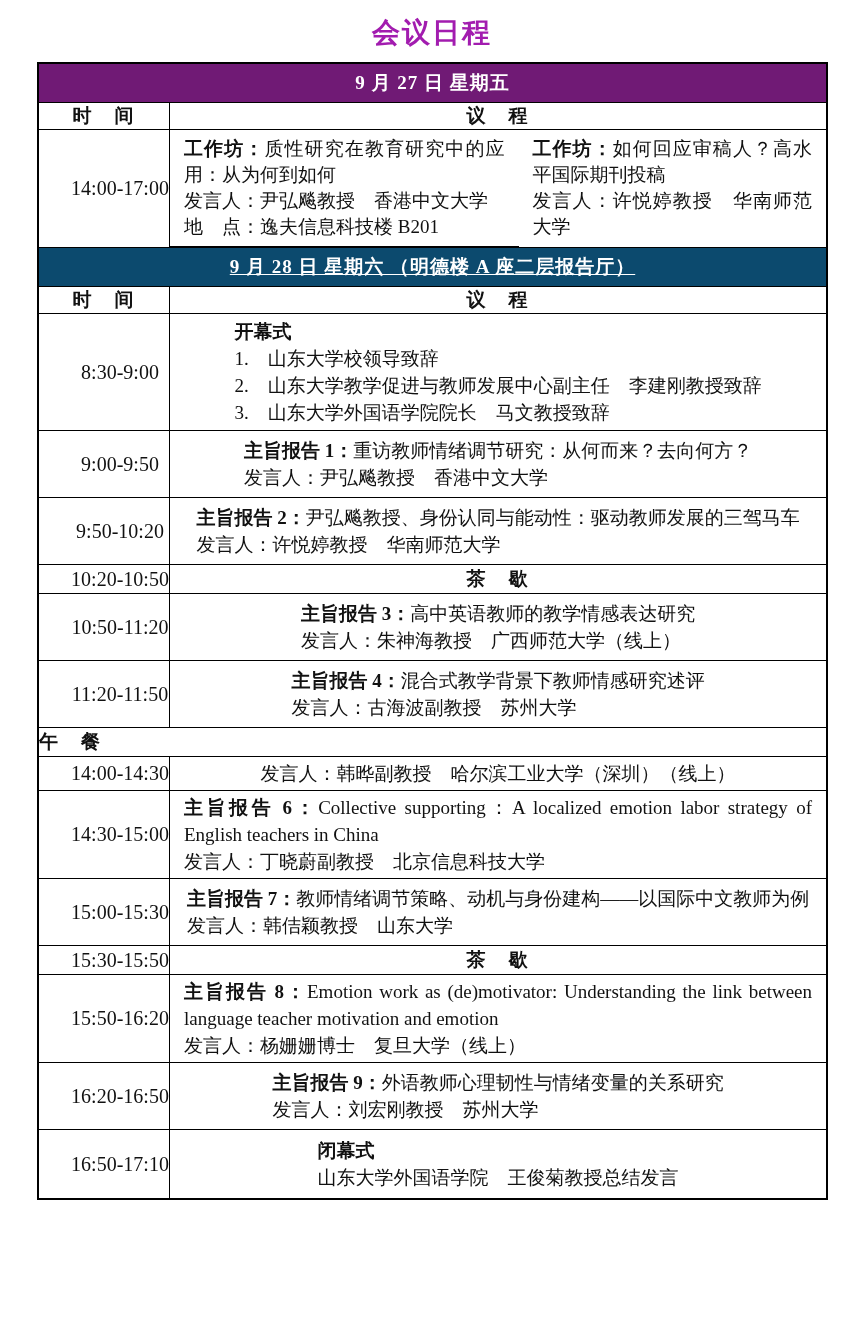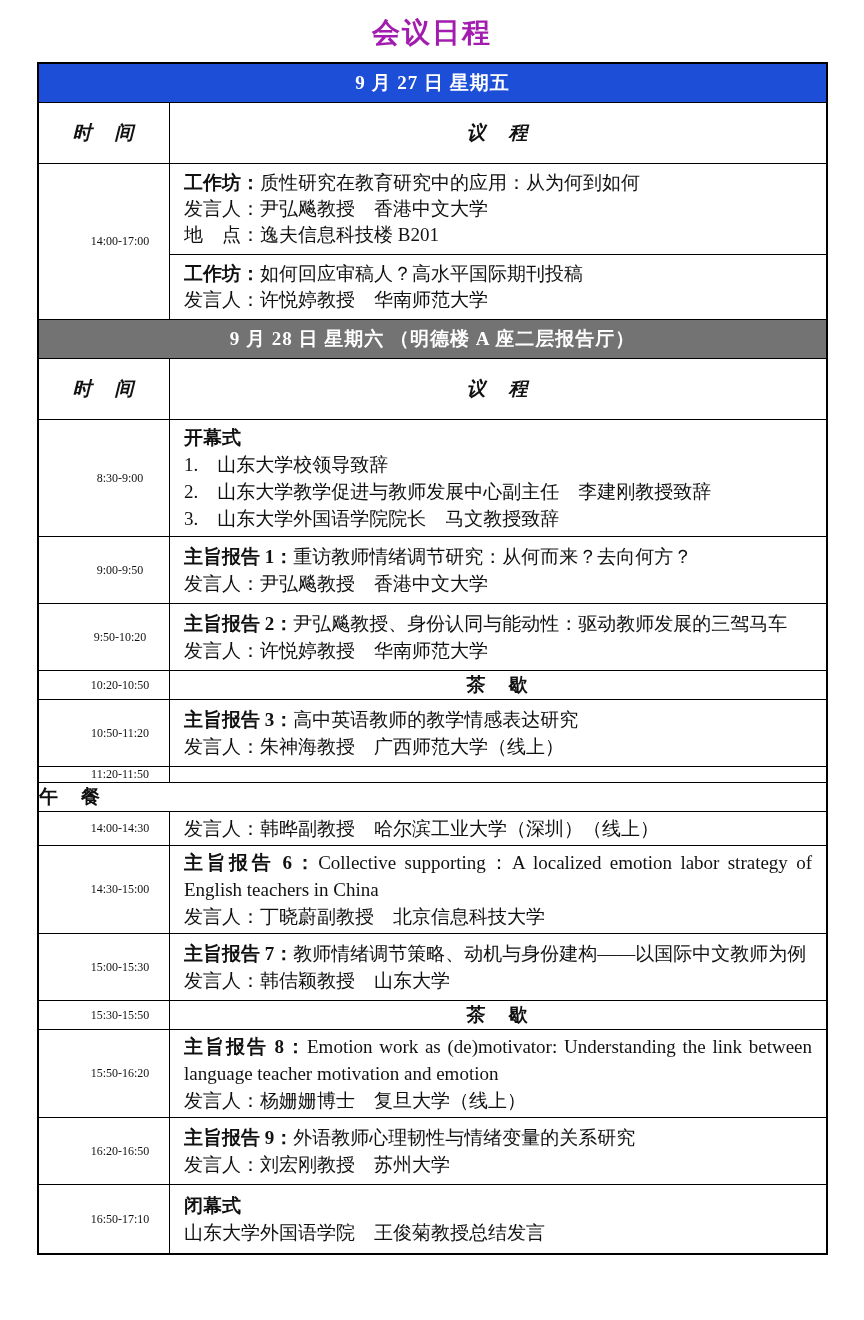--- a/index.html
+++ b/index.html
@@ -6,64 +6,64 @@
   body{width:864px;height:1320px;overflow:hidden;
        font-family:"Liberation Serif","DejaVu Serif",serif;color:#111;}
   .page-title{margin:14px 0 10px 0;text-align:center;font-size:28px;font-weight:bold;
        font-family:"Liberation Sans","DejaVu Sans",sans-serif;letter-spacing:2px;color:#a21caf;}
   .schedule{margin-left:37px;width:791px;border:2px solid #000;box-sizing:border-box;}
   .day-header{background:#0f76d5;color:#fff;font-weight:bold;text-align:center;
        font-size:19px;padding:6px 0;border-bottom:1.5px solid #000;letter-spacing:1px;}
   .row{display:flex;border-bottom:1.5px solid #000;align-items:stretch;}
   .row:last-child{border-bottom:none;}
   .time-cell{width:131px;flex:0 0 131px;border-right:1.5px solid #000;display:flex;
-       align-items:center;justify-content:center;font-size:12px;text-align:center;box-sizing:border-box;padding-left:32px;}
-  .agenda-cell{flex:1;min-width:0;display:flex;flex-direction:column;justify-content:center;}
+       align-items:center;justify-content:center;font-size:20px;text-align:center;box-sizing:border-box;padding-left:32px;}
+  .agenda-cell{flex:1;min-width:0;display:flex;flex-direction:row;justify-content:center;}
   .colhead .time-cell,.colhead .agenda-cell{font-weight:bold;font-size:19px;
-       align-items:center;justify-content:center;padding:17px 0;letter-spacing:2px;font-style:italic;}
+       align-items:center;justify-content:center;padding:0 0;letter-spacing:2px;}
   .colhead .agenda-cell{flex-direction:row;text-align:center;}
   .line{margin:0;padding:0 14px;font-size:19px;line-height:27px;text-align:justify;}
   .ws-block{padding:6px 0;border-bottom:1.5px solid #000;}
   .ws-block:last-child{border-bottom:none;}
   .ws-block .line{line-height:26px;}
   .pad-2line{padding:6px 0;}
   .pad-3line{padding:3px 0;}
   .pad-4line{padding:4px 0;}
   .pad-closing{padding:7px 0;}
   .break-row .agenda-cell{align-items:center;justify-content:center;}
   .break-label{font-weight:bold;font-size:19px;line-height:28px;letter-spacing:2px;text-align:center;}
   .fullspan-cell{flex:1;display:flex;align-items:center;justify-content:flex-start;}
   b{font-weight:bold;}
 </style>
 </head>
 <body>
 
 <h1 class="page-title">会议日程</h1>
 
 <div class="schedule" style="border-color: rgb(0, 0, 0);">
-    <div class="day-header" style="background: #1d4ed8; color: rgb(255, 255, 255);">9 月 27 日 星期五</div>
+    <div class="day-header" style="background: #701a75; color: rgb(255, 255, 255);">9 月 27 日 星期五</div>
     <div class="row colhead">
       <div class="time-cell">时　间</div>
       <div class="agenda-cell">议　程</div>
     </div>
     <div class="row">
       <div class="time-cell">14:00-17:00</div>
       <div class="agenda-cell" style="padding: 0px;">
         <div class="ws-block">
           <p class="line"><b>工作坊：</b><span>质性研究在教育研究中的应用：从为何到如何</span></p>
           <p class="line"><span>发言人：尹弘飚教授　香港中文大学</span></p>
           <p class="line"><span>地　点：逸夫信息科技楼 B201</span></p>
         </div>
         <div class="ws-block">
           <p class="line"><b>工作坊：</b><span>如何回应审稿人？高水平国际期刊投稿</span></p>
           <p class="line"><span>发言人：许悦婷教授　华南师范大学</span></p>
         </div>
       </div>
     </div>
-    <div class="day-header" style="background: #737373; color: rgb(255, 255, 255);">9 月 28 日 星期六 （明德楼 A 座二层报告厅）</div>
+    <div class="day-header" style="background: #0c4a6e; color: rgb(255, 255, 255); text-decoration: underline;">9 月 28 日 星期六 （明德楼 A 座二层报告厅）</div>
     <div class="row colhead">
       <div class="time-cell">时　间</div>
       <div class="agenda-cell">议　程</div>
     </div>
     <div class="row">
       <div class="time-cell">8:30-9:00</div>
       <div class="agenda-cell">
         <div class="pad-4line">
           <p class="line"><b>开幕式</b></p>
           <p class="line"><span>1.　山东大学校领导致辞</span></p>
@@ -100,20 +100,26 @@
       <div class="time-cell">10:50-11:20</div>
       <div class="agenda-cell">
         <div class="pad-2line">
           <p class="line"><b>主旨报告 3：</b><span>高中英语教师的教学情感表达研究</span></p>
           <p class="line"><span>发言人：朱神海教授　广西师范大学（线上）</span></p>
         </div>
       </div>
     </div>
     <div class="row">
       <div class="time-cell">11:20-11:50</div>
+      <div class="agenda-cell">
+        <div class="pad-2line">
+          <p class="line"><b>主旨报告 4：</b><span>混合式教学背景下教师情感研究述评</span></p>
+          <p class="line"><span>发言人：古海波副教授　苏州大学</span></p>
+        </div>
+      </div>
     </div>
     <div class="row break-row">
       <div class="fullspan-cell">
         <div class="break-label">午　餐</div>
       </div>
     </div>
     <div class="row">
       <div class="time-cell">14:00-14:30</div>
       <div class="agenda-cell">
         <div class="pad-3line">

